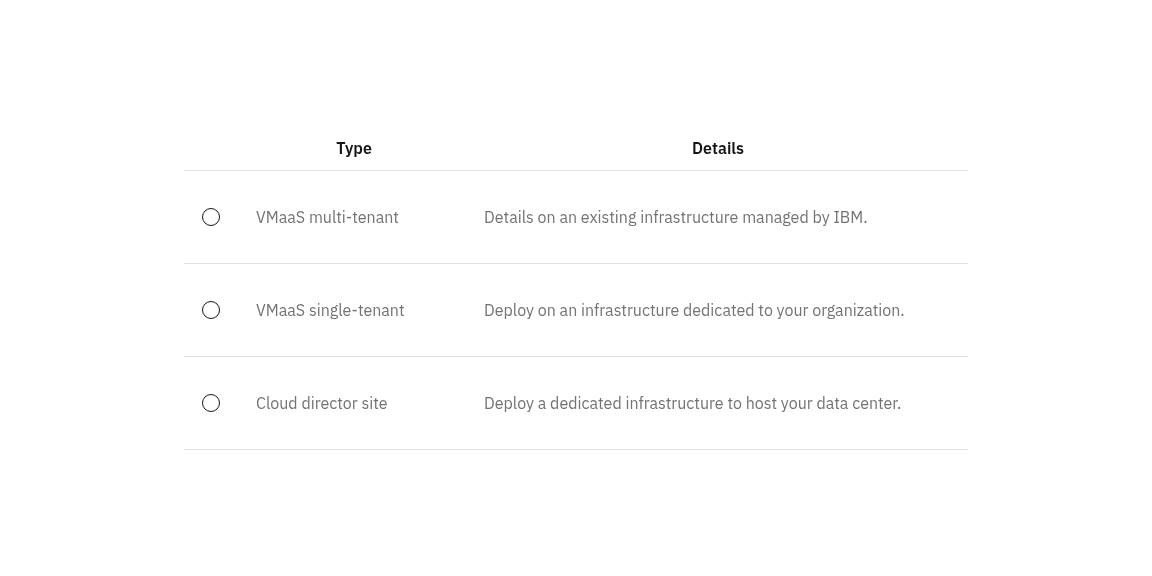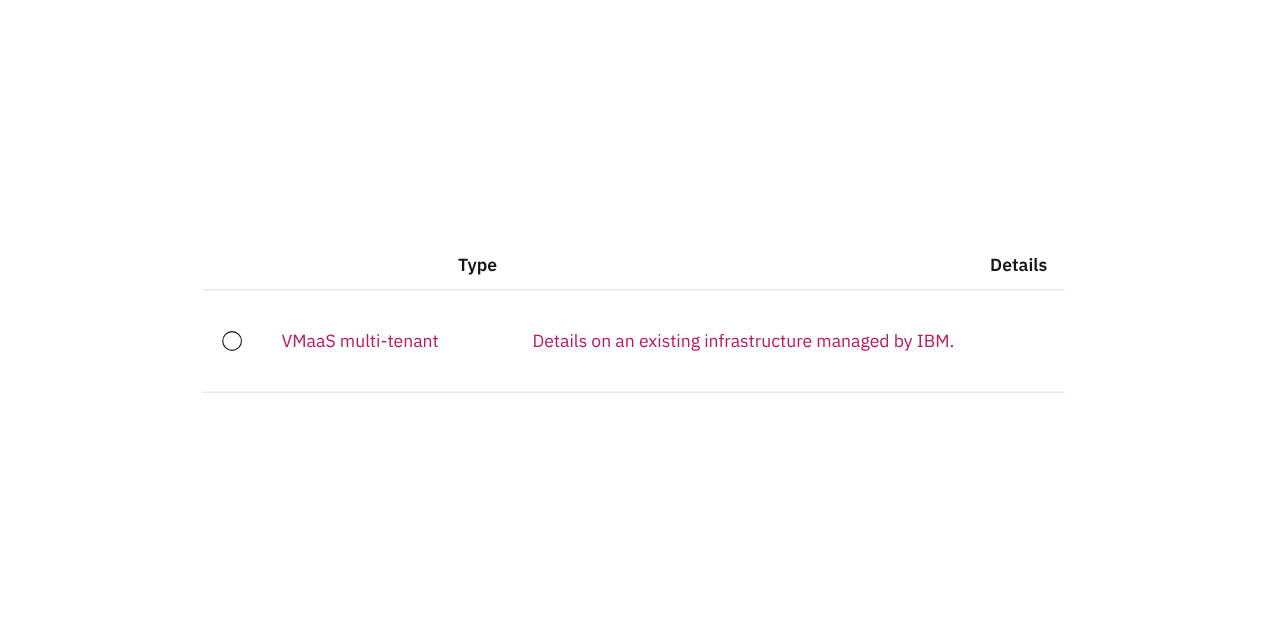--- a/index.html
+++ b/index.html
@@ -20,39 +20,39 @@
     width: 784px;
   }
   .table {
     width: 100%;
     border-collapse: collapse;
   }
   .header-row {
     border-bottom: 1px solid #e0e0e0;
   }
   .header-cell {
-    text-align: right;
+    text-align: center;
     font-weight: 600;
     font-size: 16px;
     color: #161616;
     padding: 12px 16px;
     letter-spacing: 0;
   }
   .col-radio {
     width: 56px;
   }
   .col-type {
     width: 228px;
   }
   .data-row {
     border-bottom: 1px solid #e0e0e0;
   }
   .data-cell {
     font-size: 16px;
-    color: #be185d;
+    color: #737373;
     padding: 36px 16px;
     vertical-align: middle;
     letter-spacing: 0;
   }
   .radio-cell {
     padding: 24px 12px 24px 18px;
     vertical-align: middle;
   }
   .radio {
     width: 18px;
@@ -77,15 +77,29 @@
       </tr>
     </thead>
     <tbody>
       <tr class="data-row">
         <td class="radio-cell">
           <span class="radio"></span>
         </td>
         <td class="data-cell col-type">VMaaS multi-tenant</td>
         <td class="data-cell">Details on an existing infrastructure managed by IBM.</td>
       </tr>
+      <tr class="data-row">
+        <td class="radio-cell">
+          <span class="radio"></span>
+        </td>
+        <td class="data-cell col-type">VMaaS single-tenant</td>
+        <td class="data-cell">Deploy on an infrastructure dedicated to your organization.</td>
+      </tr>
+      <tr class="data-row">
+        <td class="radio-cell">
+          <span class="radio"></span>
+        </td>
+        <td class="data-cell col-type">Cloud director site</td>
+        <td class="data-cell">Deploy a dedicated infrastructure to host your data center.</td>
+      </tr>
     </tbody>
   </table>
 </div>
 
 </body></html>

